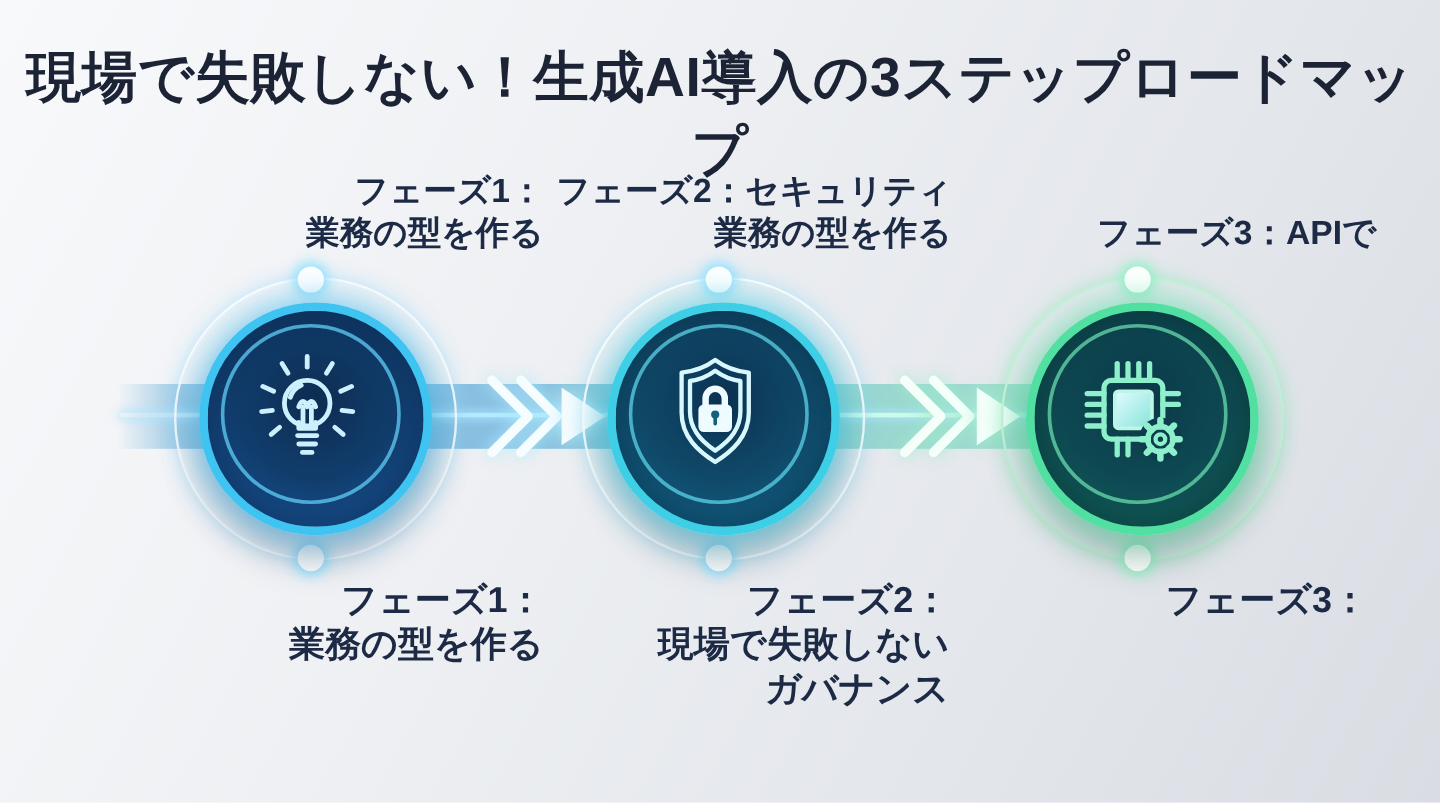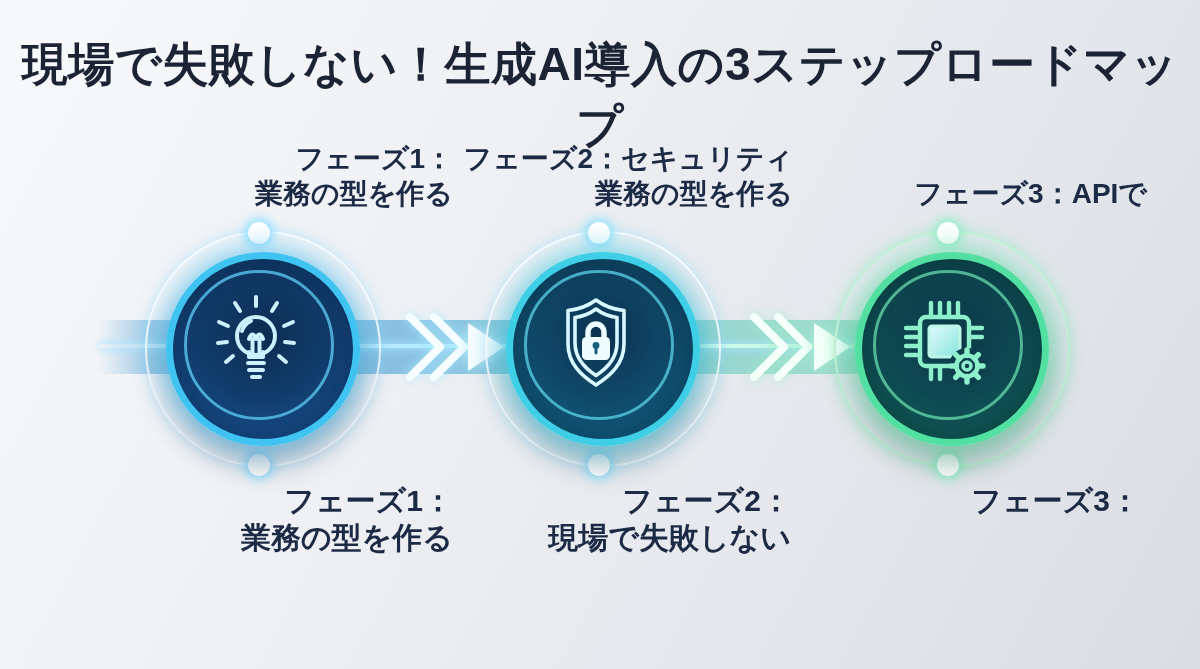--- a/index.html
+++ b/index.html
@@ -247,18 +247,19 @@
   </div>
 
   <div class="bottomlabel p1">
     <div>フェーズ1：</div>
     <div>業務の型を作る</div>
     <div></div>
   </div>
   <div class="bottomlabel p2">
     <div>フェーズ2：</div>
     <div>現場で失敗しない</div>
+    <div>ガバナンス</div>
   </div>
   <div class="bottomlabel p3">
     <div>フェーズ3：</div>
   </div>
 
 </div>
 
 </body></html>

